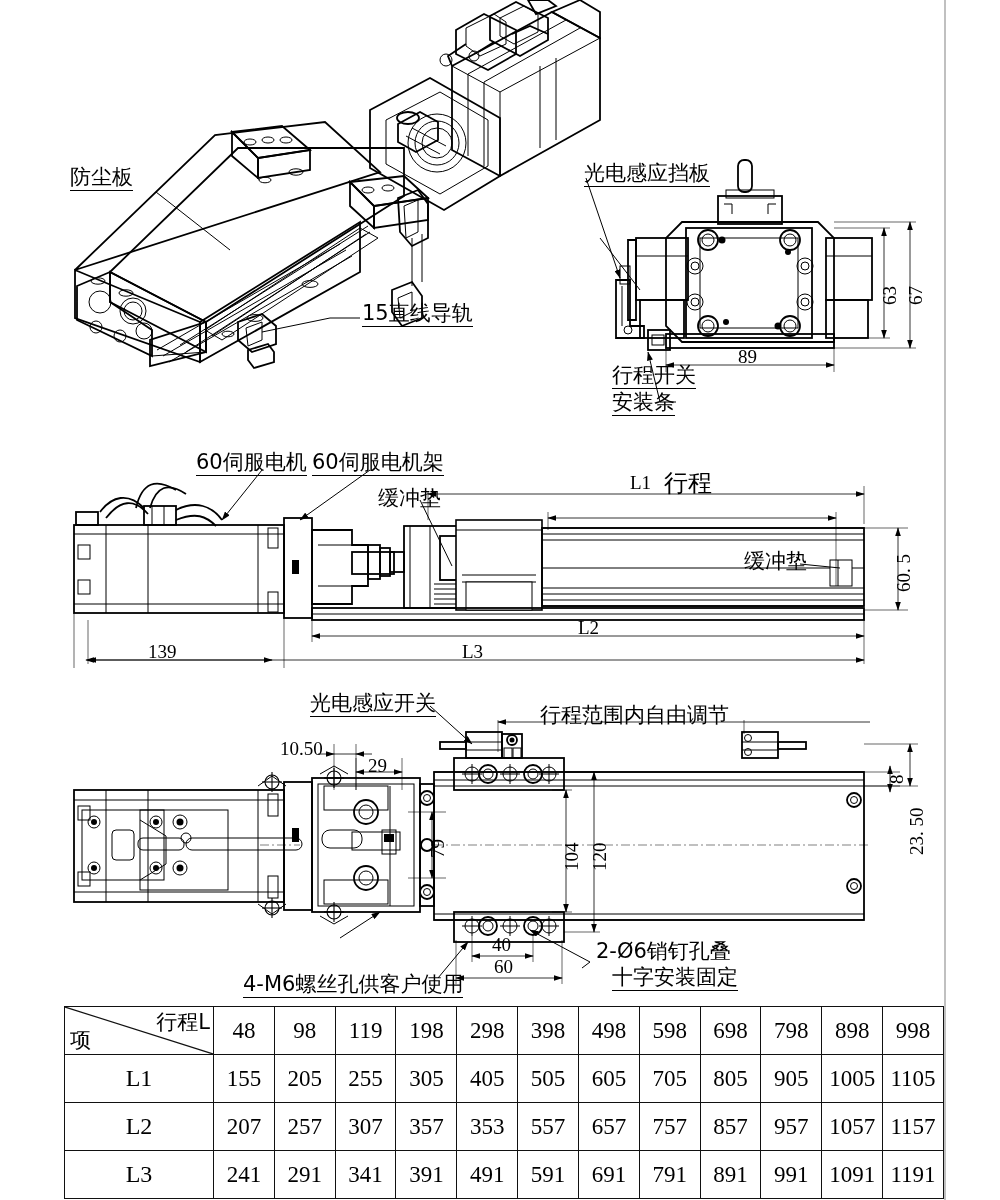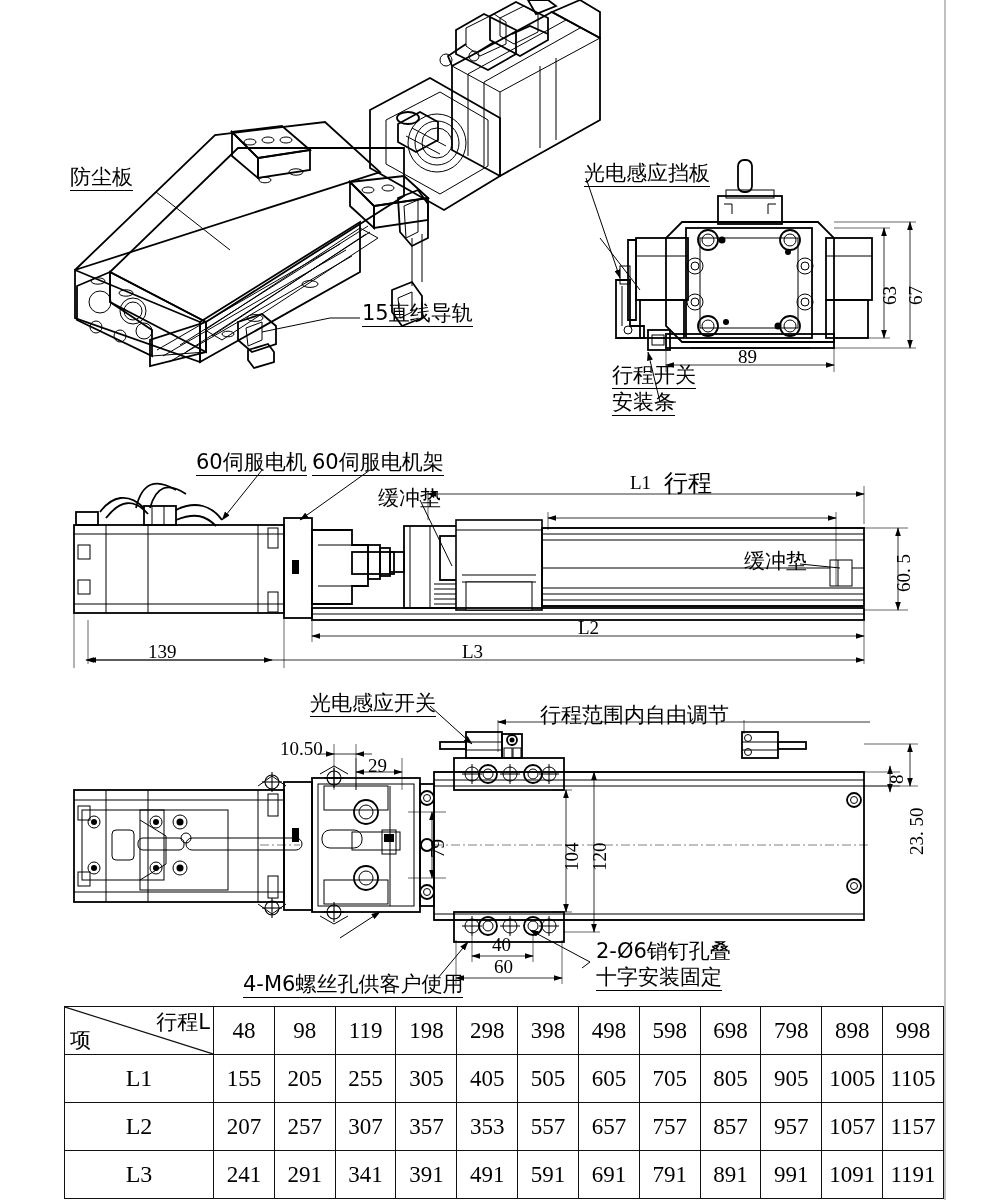--- a/index.html
+++ b/index.html
@@ -602,21 +602,21 @@
   <div class="dimtxt" style="left:630px;top:472px;">L1</div>
   <div class="lbl nb" style="left:664px;top:470px;font-size:24px;">行程</div>
   <div class="dimtxt" style="left:578px;top:617px;">L2</div>
   <div class="dimtxt" style="left:462px;top:641px;">L3</div>
   <div class="dimtxt rot" style="left:893px;top:592px;">60. 5</div>
 
   <div class="lbl" style="left:310px;top:692px;">光电感应开关</div>
   <div class="lbl nb" style="left:540px;top:704px;">行程范围内自由调节</div>
   <div class="lbl" style="left:228px;top:973px;margin-left:15px;">4-M6螺丝孔供客户使用</div>
   <div class="lbl nb" style="left:596px;top:940px;">2-Ø6销钉孔叠</div>
-  <div class="lbl" style="left:596px;top:966px;">十字安装固定</div>
+  <div class="lbl" style="left:612px;top:966px;">十字安装固定</div>
 
   <div class="dimtxt" style="left:280px;top:738px;">10.50</div>
   <div class="dimtxt" style="left:368px;top:755px;">29</div>
   <div class="dimtxt rot" style="left:427px;top:858px;">79</div>
   <div class="dimtxt rot" style="left:561px;top:871px;">104</div>
   <div class="dimtxt rot" style="left:589px;top:871px;">120</div>
   <div class="dimtxt rot" style="left:886px;top:784px;">8</div>
   <div class="dimtxt rot" style="left:906px;top:855px;">23. 50</div>
   <div class="dimtxt" style="left:492px;top:934px;">40</div>
   <div class="dimtxt" style="left:494px;top:956px;">60</div>

